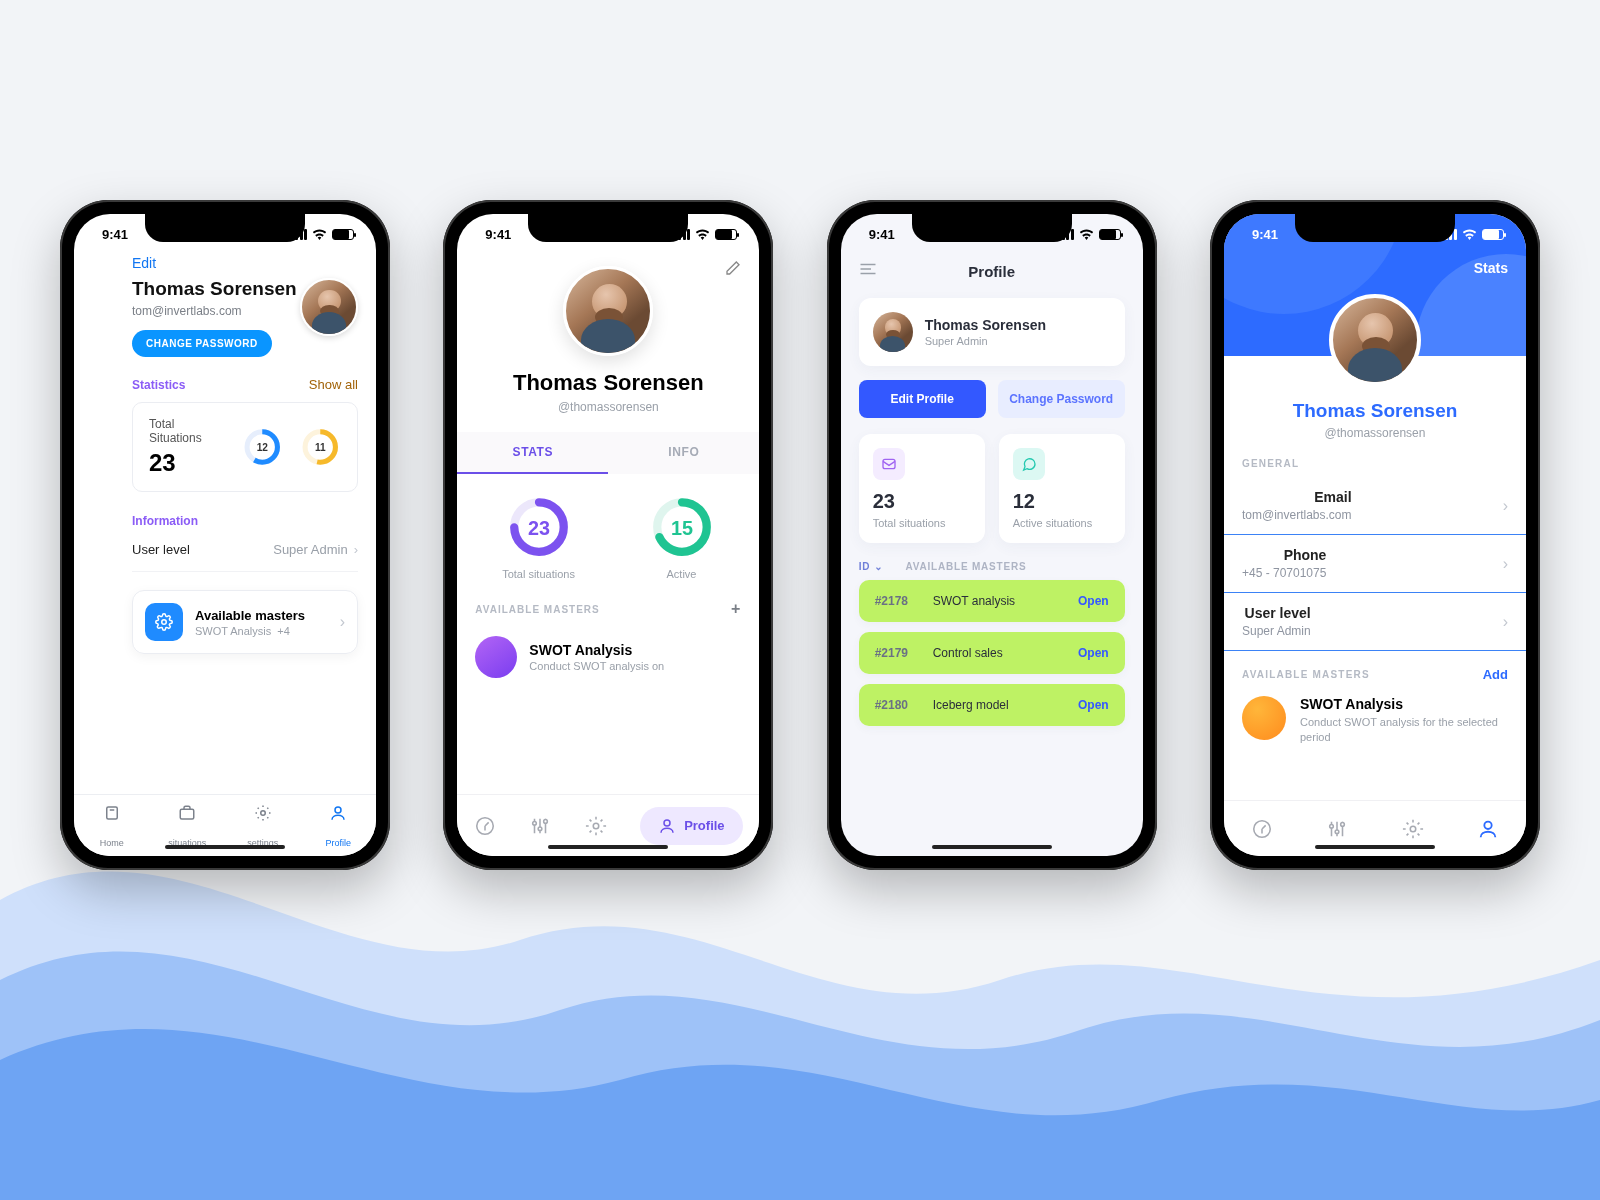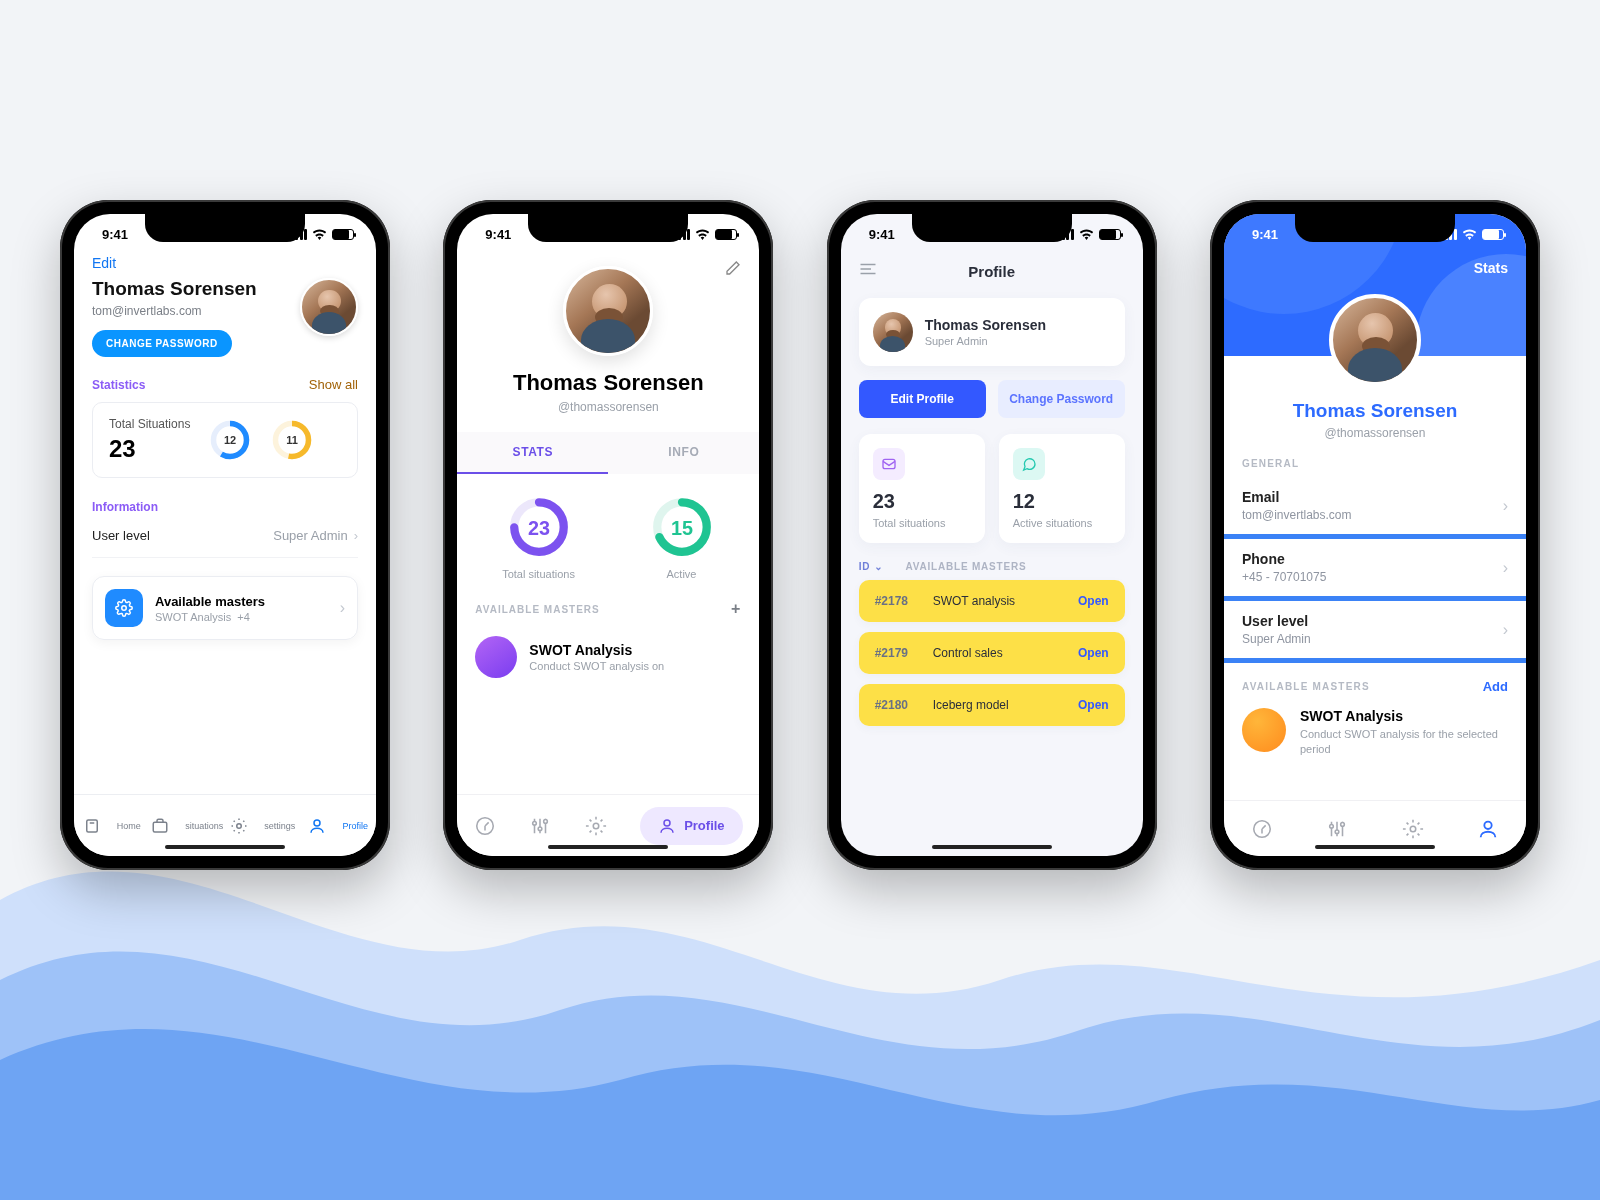--- a/index.html
+++ b/index.html
@@ -108,21 +108,21 @@
     height:50%; border-radius:50% 50% 0 0;
     background:#3c536a;
   }
   .avatar .beard{
     position:absolute; left:34%; top:46%;
     width:34%; height:22%; border-radius:50%;
     background:#7a5236;
   }
 
   
-  .s1-content { padding: 0 18px 60px; }
+  .s1-content { padding: 0 18px 60px; margin-left: 40px; }
   .s1-edit { color:#1176f2; font-size:14px; font-weight:500; }
   .s1-headrow { display:flex; justify-content:space-between; align-items:flex-start; margin-top:6px;}
   .s1-name { font-size:19px; font-weight:700; color:#111; }
   .s1-email { font-size:12px; color:#7a7f87; margin-top:4px; }
   .s1-avatar { width:58px; height:58px; border:2px solid #fff; box-shadow:0 2px 6px rgba(0,0,0,.15); }
   .pill-btn {
     display:inline-block; margin-top:12px;
     background:#0a95ff; color:#fff; font-size:10px; font-weight:700;
     letter-spacing:.5px; padding:8px 14px; border-radius:20px;
   }
@@ -149,21 +149,21 @@
     width:38px;height:38px;border-radius:10px;
     background:#1f8bff; display:flex;align-items:center;justify-content:center;color:#fff;
   }
   .s1-master-title{font-size:13px;font-weight:600;}
   .s1-master-sub{font-size:11px;color:#9aa0a9; margin-top:2px;}
 
   .tabbar1 {
     position:absolute;left:0;right:0;bottom:0;height:62px;
     display:flex;border-top:1px solid #eceef2;background:#fff;
   }
-  .tabbar1 .tab{flex:1;display:flex;flex-direction:row;align-items:center;justify-content:center;gap:16px;color:#7c828c;font-size:9px;}
+  .tabbar1 .tab{flex:1;display:flex;flex-direction:column;align-items:center;justify-content:center;gap:16px;color:#7c828c;font-size:9px;}
   .tabbar1 .tab.active{color:#1176f2;}
   .tabicon{width:18px;height:18px;}
 
   
   .s2-editicon{position:absolute;top:46px;right:18px;color:#888;}
   .s2-avatar{width:90px;height:90px;margin:12px auto 0;border:3px solid #fff;box-shadow:0 6px 18px rgba(0,0,0,.12);}
   .s2-name{font-size:22px;font-weight:700;text-align:center;margin-top:14px;}
   .s2-handle{text-align:center;color:#9aa0a9;font-size:12px;margin-top:4px;}
   .tabs2{display:flex;margin-top:18px;background:#faf9fb;}
   .tabs2 .tab{flex:1;text-align:center;padding:13px 0;font-size:12px;font-weight:700;letter-spacing:.6px;color:#a6abb6;}
@@ -195,36 +195,36 @@
   .btn3.secondary{background:#e8edff;color:#5c74ff;}
   .s3-tiles{display:flex;gap:14px;margin:16px 18px 0;}
   .tile{flex:1;background:#fff;border-radius:12px;padding:14px;box-shadow:0 4px 14px rgba(60,70,110,.05);}
   .tile .icnbox{width:32px;height:32px;border-radius:8px;display:flex;align-items:center;justify-content:center;margin-bottom:10px;}
   .tile .num{font-size:20px;font-weight:700;color:#2a2e3a;}
   .tile .lbl{font-size:11px;color:#9aa0a9;margin-top:4px;}
   .tile1 .icnbox{background:#f4ecff;color:#a064f2;}
   .tile2 .icnbox{background:#dcf8f3;color:#25c9b0;}
   .s3-tablehead{display:flex;gap:22px;margin:18px 18px 8px;font-size:10px;letter-spacing:.8px;color:#aeb4c4;font-weight:700;text-align:center;}
   .s3-tablehead .idcol{color:#6f7fd8;display:flex;align-items:center;gap:4px;}
-  .s3-row{margin:0 18px 10px;background:#fde047;border-radius:10px;padding:14px 16px;display:flex;align-items:center;font-size:12px;box-shadow:0 3px 10px rgba(60,70,110,.04);}
+  .s3-row{margin:0 18px 10px;background:#bef264;border-radius:10px;padding:14px 16px;display:flex;align-items:center;font-size:12px;box-shadow:0 3px 10px rgba(60,70,110,.04);}
   .s3-row .id{width:58px;color:#6a7184;font-weight:600;}
   .s3-row .title{flex:1;color:#2a2e3a;font-weight:500;}
   .s3-row .open{color:#3358ff;font-weight:700;}
 
   
   .s4-hero{background:#2d6bff;height:142px;position:relative;overflow:hidden;}
   .s4-hero::before,.s4-hero::after{content:"";position:absolute;border-radius:50%;}
   .s4-hero::before{width:240px;height:240px;background:#3e79ff;left:-60px;top:-140px;}
   .s4-hero::after{width:180px;height:180px;background:#4a82ff;right:-70px;top:40px;}
   .s4-stats-link{position:absolute;right:18px;top:46px;color:#fff;font-weight:700;font-size:14px;z-index:3;}
   .s4-avatar{width:92px;height:92px;position:absolute;left:50%;top:80px;transform:translateX(-50%);border:4px solid #fff;z-index:4;}
   .s4-name{text-align:center;font-size:19px;font-weight:700;color:#2d6bff;margin-top:44px;}
   .s4-handle{text-align:center;color:#9aa0a9;font-size:12px;margin-top:4px;}
   .s4-section-title{font-size:10px;letter-spacing:1.2px;color:#b5bac4;font-weight:700;padding:18px 18px 8px;}
-  .s4-row{display:flex;justify-content:space-between;align-items:center;padding:12px 18px;border-bottom:5px solid #3b82f6;}
+  .s4-row{display:flex;justify-content:space-between;align-items:center;padding:12px 18px;border-bottom:1px solid #3b82f6;text-align:right;}
   .s4-row .lbl{font-size:14px;font-weight:700;color:#222;}
   .s4-row .val{font-size:12px;color:#8f95a1;margin-top:3px;}
   .s4-masterhead{display:flex;justify-content:space-between;align-items:center;padding:16px 18px 8px;}
   .s4-masterhead .t{font-size:10px;letter-spacing:1.2px;color:#b5bac4;font-weight:700;}
   .s4-masterhead .add{color:#2d6bff;font-weight:700;font-size:13px;}
   .s4-masteritem{display:flex;gap:14px;padding:6px 18px;align-items:flex-start;}
   .s4-mastericon{width:44px;height:44px;border-radius:50%;background:radial-gradient(circle at 35% 30%, #ffb63a, #ff8b1d);}
   .s4-master-title{font-size:14px;font-weight:700;}
   .s4-master-sub{font-size:11px;color:#9aa0a9;margin-top:3px;line-height:1.35;}
   .tabbar4{position:absolute;left:0;right:0;bottom:0;height:56px;display:flex;align-items:center;justify-content:space-around;background:#fff;border-top:1px solid #f0f0f3;}

